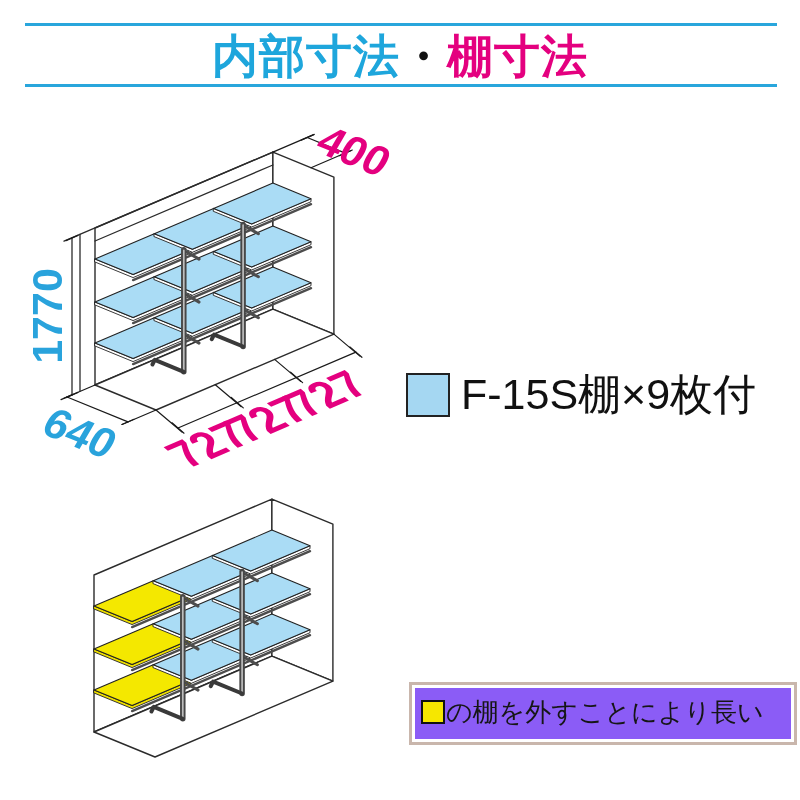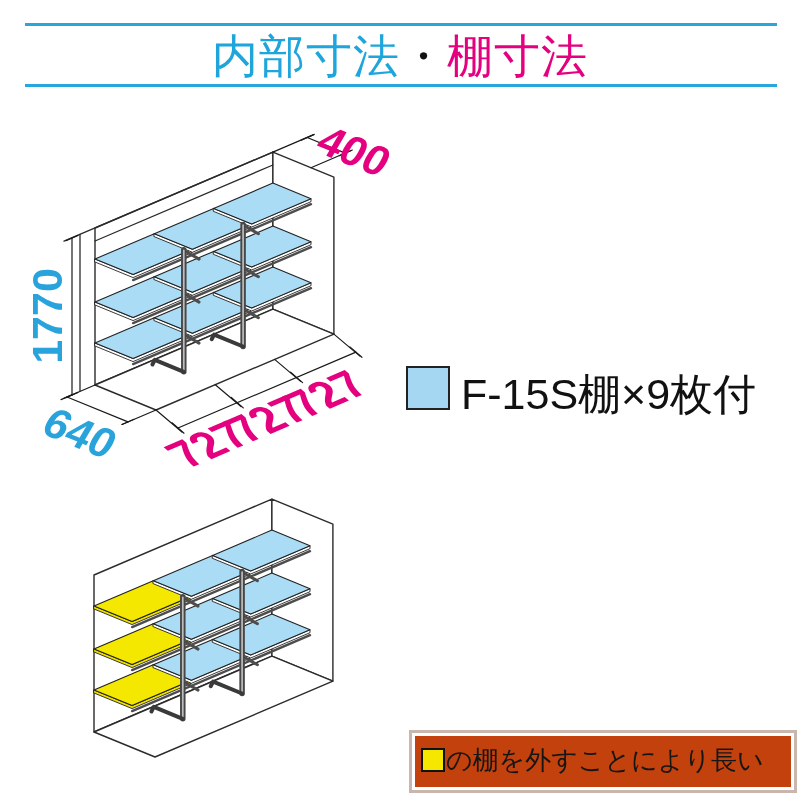--- a/index.html
+++ b/index.html
@@ -2,31 +2,31 @@
 <html><head>
 <meta charset="utf-8">
 <style>
   html,body{margin:0;padding:0;background:#fff;}
   #page{position:relative;width:800px;height:800px;background:#ffffff;overflow:hidden;
         font-family:"Liberation Sans","DejaVu Sans",sans-serif;}
   .rule{position:absolute;left:25px;width:752px;height:3px;background:#29a6dc;}
   #rule-top{top:23px;}
   #rule-bottom{top:84px;}
   #title{position:absolute;left:0;top:31px;width:800px;text-align:center;
-         font-size:46px;font-weight:400;letter-spacing:1px;line-height:50px;}
+         font-size:46px;font-weight:700;letter-spacing:1px;line-height:50px;}
   .title-blue{color:#1ea6dc;}
   .title-dot{color:#111;}
   .title-pink{color:#e4007f;}
   svg{position:absolute;left:0;top:0;}
-  #legend{position:absolute;left:406px;top:366px;display:flex;gap:11px;}
+  #legend{position:absolute;left:406px;top:366px;display:flex;align-items:center;gap:11px;}
   #legend-swatch{width:44px;height:44px;background:#a5d7f2;border:2px solid #222;box-sizing:border-box;}
   #legend-label{font-size:43px;color:#111;white-space:nowrap;}
-  #note{position:absolute;left:412px;top:685px;width:366px;background:#c2410c;
+  #note{position:absolute;left:412px;top:685px;width:366px;background:#8b5cf6;
         border:3px solid #ffffff;outline:3px solid #c9b6ac;padding:6px 4px 8px 6px;
-        font-size:26px;line-height:37px;color:#161616;margin-top:48px;}
+        font-size:26px;line-height:37px;color:#161616;}
   .note-line{white-space:nowrap;}
   #note-swatch{display:inline-block;width:24px;height:24px;background:#f6e700;
         border:2px solid #111;box-sizing:border-box;vertical-align:-3px;margin-right:1px;}
   text.dim{font-size:43px;font-weight:bold;}
   .dim-blue{fill:#29a3dc;}
   .dim-pink{fill:#e4007f;}
 </style>
 </head>
 <body>
 

